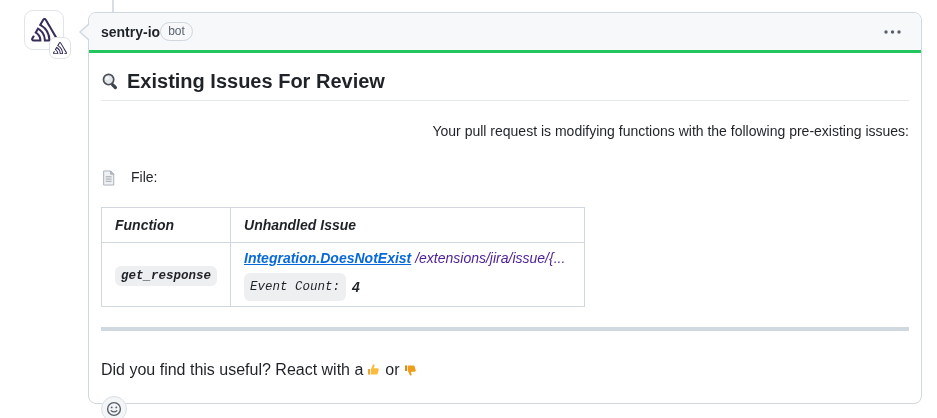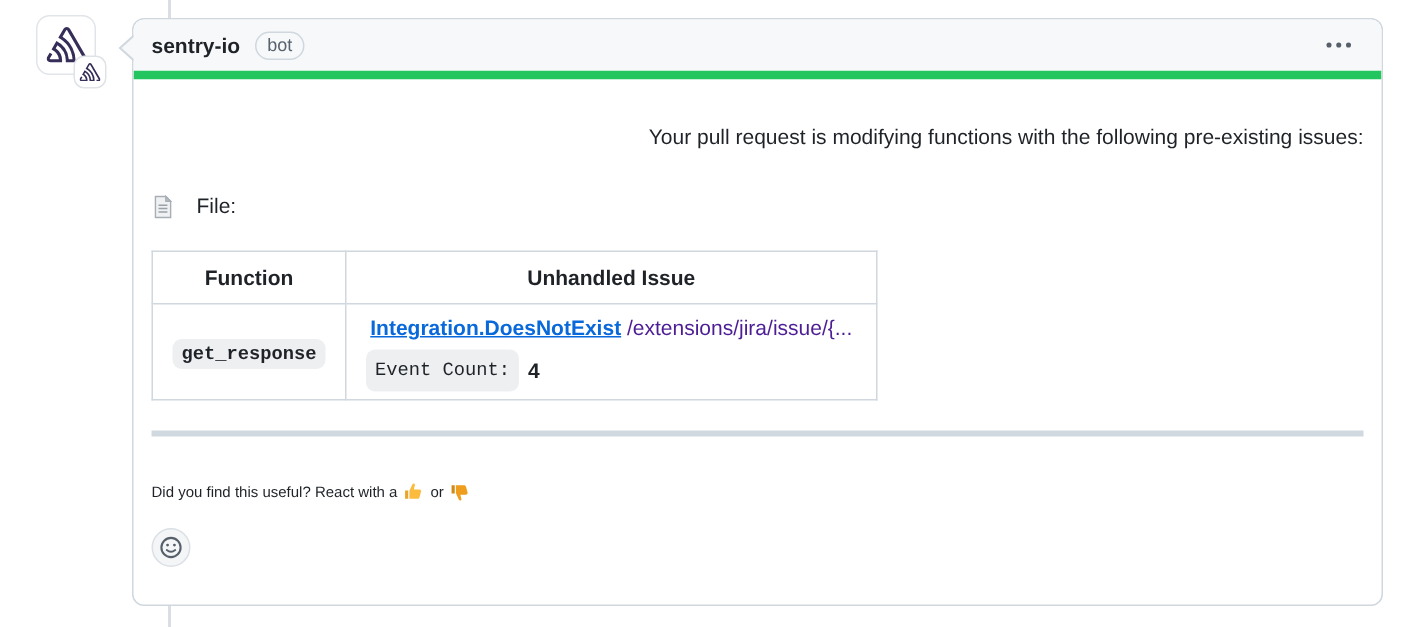--- a/index.html
+++ b/index.html
@@ -52,27 +52,27 @@
     border-color: transparent #d0d7de transparent transparent;
   }
   .comment::after {
     content: ""; position: absolute; top: 11px; left: -8.5px;
     border-style: solid; border-width: 8px 9px 8px 0;
     border-color: transparent #f6f8fa transparent transparent;
   }
   .comment-header {
     height: 40px;
     background: #f6f8fa;
-    border-bottom: 6px solid #22c55e;
+    border-bottom: 3px solid #22c55e;
     border-radius: 7px 7px 0 0;
     display: flex; align-items: center;
     padding: 0 14px 0 12px;
     font-size: 14px;
     color: #59636e;
-    gap: 10px;
+    gap: 0;
   }
   .author { font-weight: 700; color: #1f2328; text-decoration: none; cursor: pointer; }
   .bot-pill {
     font-size: 12px; line-height: 17px;
     padding: 0 7px;
     border: 1px solid #d0d7de;
     border-radius: 999px;
     color: #59636e;
     background: transparent;
   }
@@ -89,21 +89,21 @@
     font-size: 20px; font-weight: 700; line-height: 25px; color: #1f2328;
     display: flex; align-items: center; gap: 7px;
     padding-bottom: 6px;
     border-bottom: 1px solid #e4e8ec;
   }
   .intro { margin-top: 20px; font-size: 14px; line-height: 21px; color: #1f2328; text-align: right; }
   .file-line { margin-top: 25px; font-size: 14px; line-height: 21px; display: flex; align-items: center; gap: 15px; }
   .file-line strong { font-weight: 700; }
   
   table.issues { border-collapse: collapse; margin-top: 19px; font-size: 14px; }
-  table.issues th, table.issues td { border: 1px solid #d0d7de; text-align: center; }
+  table.issues th, table.issues td { border: 1px solid #d0d7de; text-align: left; font-style: italic; }
   table.issues th { font-weight: 700; padding: 7px 13px; line-height: 20px; }
   table.issues td { padding: 5px 13px; vertical-align: middle; }
   .col-fn { width: 125px; }
   .col-issue { width: 354px; }
   code.chip {
     font-family: "Liberation Mono", "DejaVu Sans Mono", monospace;
     font-size: 12.5px;
     background: rgba(175,184,193,0.22);
     border-radius: 6px;
     padding: 3px 6px;
@@ -111,21 +111,21 @@
     white-space: nowrap;
   }
   .fn-chip { font-weight: 700; font-size: 13px; }
   .issue-line1 { line-height: 20px; white-space: nowrap; }
   .issue-link { color: #0969da; font-weight: 700; text-decoration: underline; cursor: pointer; }
   .issue-suffix { color: #4c1d95; }
   .issue-line2 { margin-top: 5px; line-height: 22px; display: flex; align-items: center; gap: 6px; }
   .count-val { font-weight: 700; }
   
   .divider { margin-top: 20px; height: 4px; background: #d1d9e0; border: none; }
-  .footer-note { margin-top: 30px; font-size: 10px; color: #1f2328; display: flex; align-items: center; gap: 4px; text-align: center; }
+  .footer-note { margin-top: 30px; font-size: 16px; color: #1f2328; display: flex; align-items: center; gap: 4px; text-align: center; }
   .reaction-btn {
     margin-top: 17px;
     width: 26px; height: 26px;
     border-radius: 50%;
     border: 1px solid #dbe0e5;
     background: #f3f5f7;
     display: flex; align-items: center; justify-content: center;
     cursor: pointer; padding: 0;
   }
   .icon { display: inline-flex; align-items: center; justify-content: center; }
@@ -166,20 +166,30 @@
             <circle cx="2" cy="2" r="1.7"></circle>
               <circle cx="8.5" cy="2" r="1.7"></circle>
               <circle cx="15" cy="2" r="1.7"></circle>
           </svg>
         </span>
       </button>
     </div>
 
     <div class="comment-body">
 
+      <h2 class="heading">
+        <span class="icon">
+          <svg width="19" height="19" viewBox="0 0 20 20">
+            <circle cx="8" cy="8" r="5.4" fill="#e3e7ea" stroke="#4a5056" stroke-width="1.8"></circle>
+            <circle cx="6.4" cy="6.4" r="2" fill="#f4f6f7"></circle>
+            <rect x="12.3" y="11.1" width="7.4" height="3.4" rx="1.7" transform="rotate(45 12.3 11.1)" fill="#3d444b"></rect>
+          </svg>
+        </span>
+        <span>Existing Issues For Review</span>
+      </h2>
 
       <p class="intro">Your pull request is modifying functions with the following pre-existing issues:</p>
 
       <p class="file-line">
         <span class="icon">
           <svg width="15" height="16" viewBox="0 0 16 17">
             <path d="M2.8 1h7.4l3.4 3.4V16H2.8z" fill="#eff1f3" stroke="#a8aeb5" stroke-width="1"></path>
             <path d="M10.2 1l3.4 3.4h-3.4z" fill="#b9bfc6" stroke="#a8aeb5" stroke-width="1"></path>
             <g stroke="#9aa1a8" stroke-width="1">
               <line x1="5" y1="7.2" x2="11.3" y2="7.2"></line>

